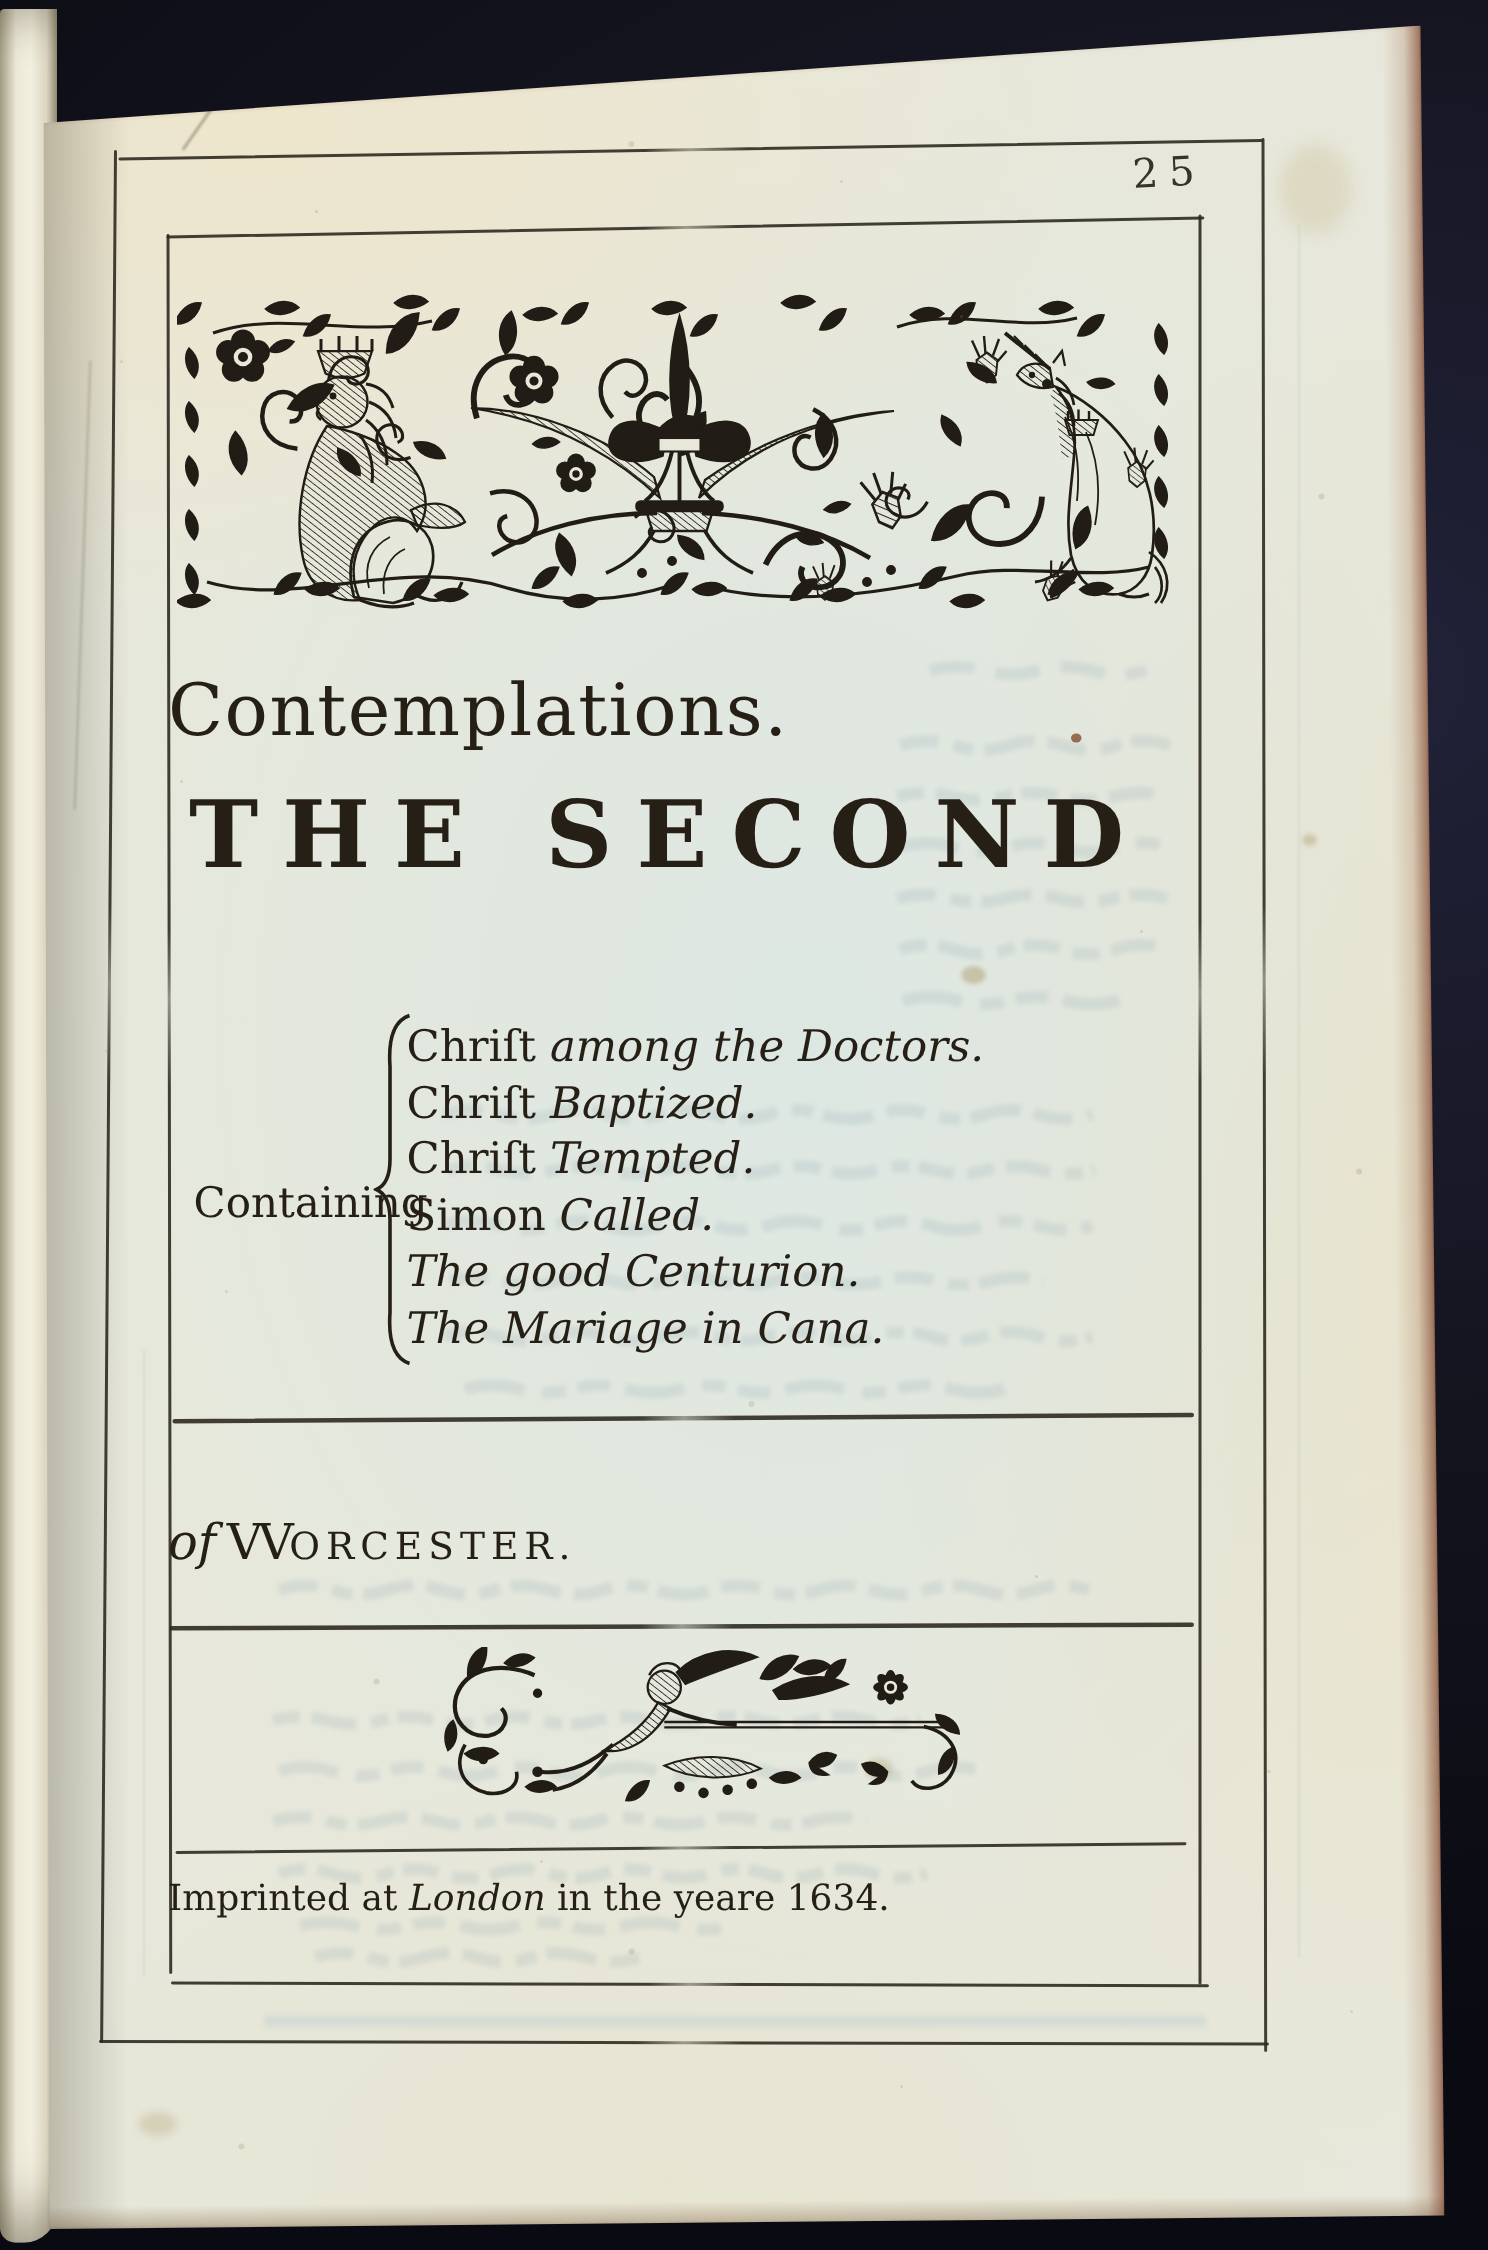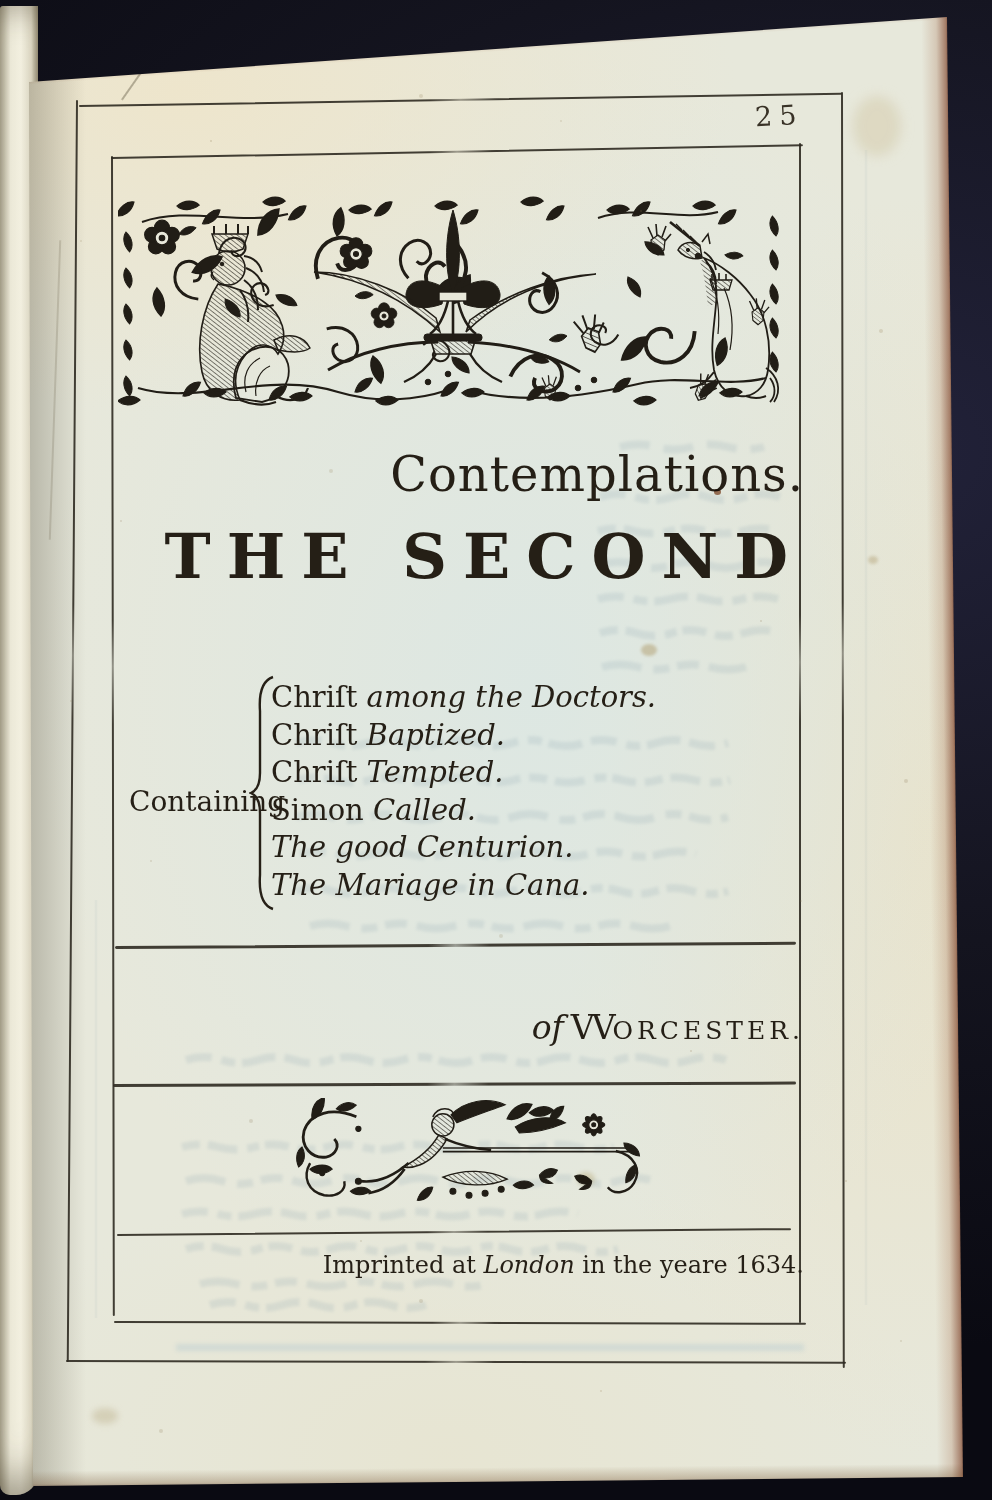--- a/index.html
+++ b/index.html
@@ -23,21 +23,21 @@
       radial-gradient(700px 420px at 45% 97%, rgba(231,228,208,.8), rgba(231,228,208,0) 70%),
       linear-gradient(#e7e8db,#e7e8db);}
   .gutter{position:absolute;left:28px;top:60px;width:58px;height:1430px;
     background:linear-gradient(90deg,rgba(72,66,48,.30),rgba(72,66,48,0));}
   
   .ln{position:absolute;background:linear-gradient(90deg,#2e2a21 0%,#2e2a21 46%,rgba(46,42,33,.45) 50%,#2e2a21 55%,#2e2a21 100%);
     border-radius:2px;opacity:.9;}
   .lnv{position:absolute;background:linear-gradient(#2e2a21 0%,#2e2a21 40%,rgba(46,42,33,.5) 44%,#2e2a21 49%,#2e2a21 100%);
     border-radius:2px;opacity:.9;}
   
-  .cline{position:absolute;left:112px;width:692px;text-align:right;color:#251f16;white-space:nowrap;}
+  .cline{position:absolute;left:112px;width:692px;text-align:left;color:#251f16;white-space:nowrap;}
   .t-series{top:446px;font-size:48px;letter-spacing:1px;}
   .t-main{top:520px;font-size:62px;font-weight:bold;letter-spacing:16px;text-indent:14px;}
   .t-sub{top:601px;font-size:45px;letter-spacing:19px;text-indent:17px;}
   .contents{position:absolute;left:271px;top:679px;font-size:29px;line-height:37.6px;color:#251f16;white-space:nowrap;}
   .it{font-style:italic;}
   .containing{position:absolute;left:129px;top:785px;font-size:28px;color:#251f16;}
   .author1{top:962px;font-size:32px;}
   .author2{top:1008px;font-size:33px;}
   .sc{font-size:25px;letter-spacing:4px;}
   .gap{margin-left:14px;}

